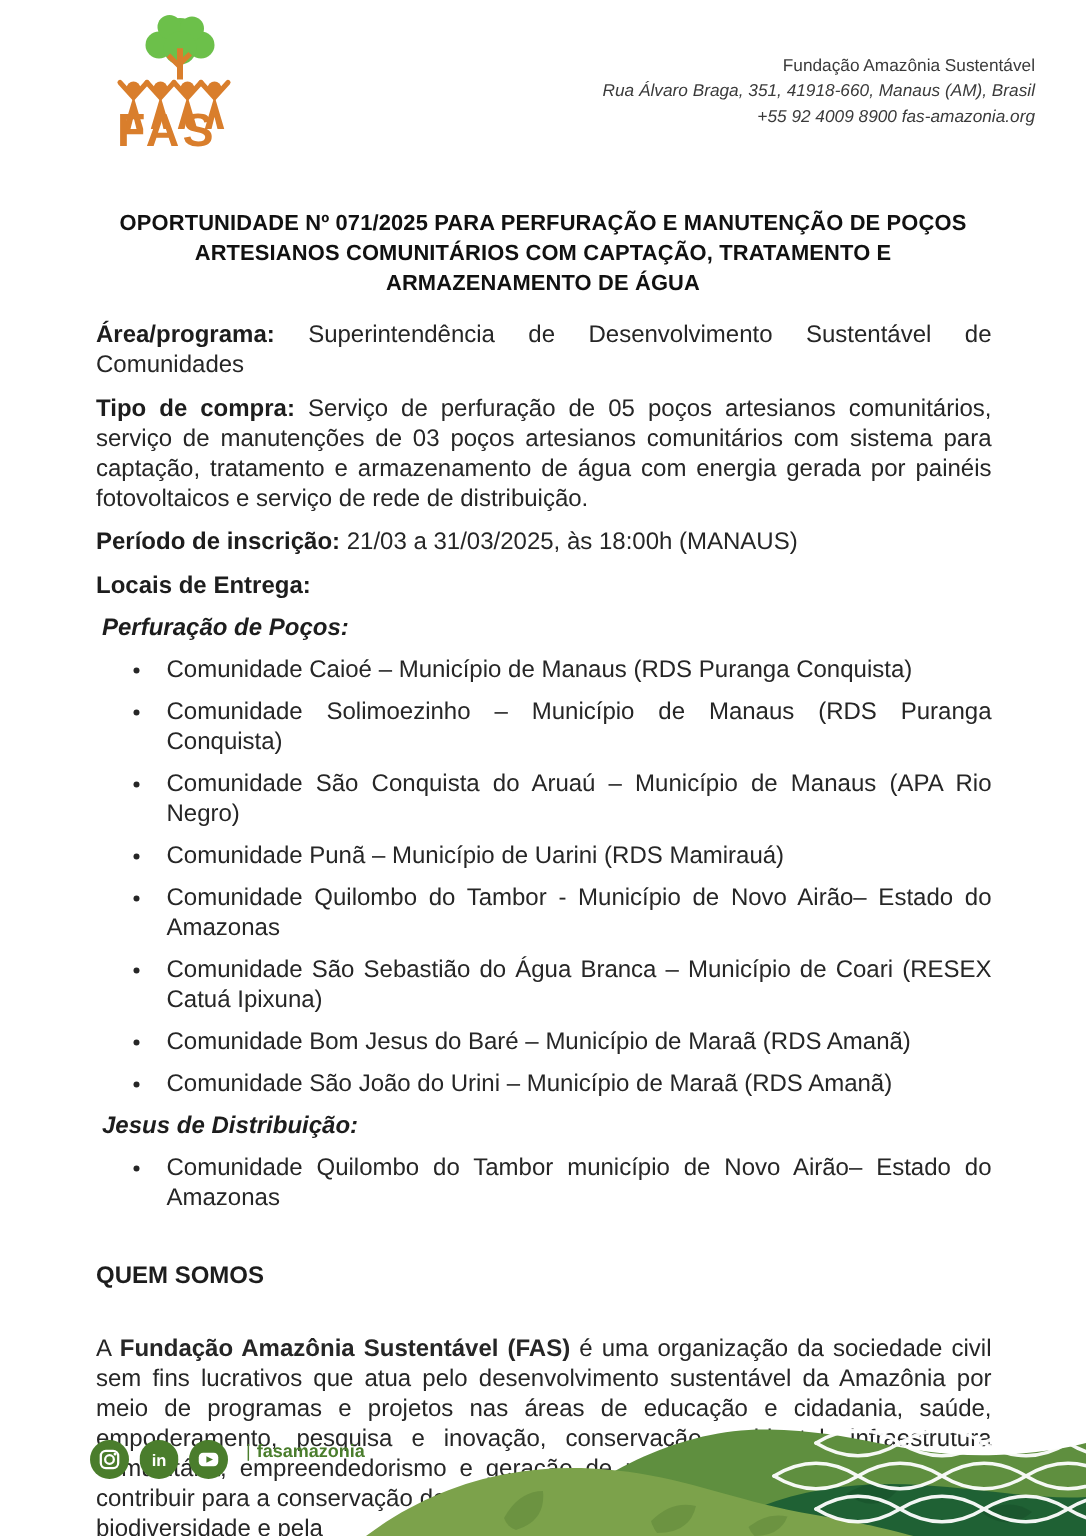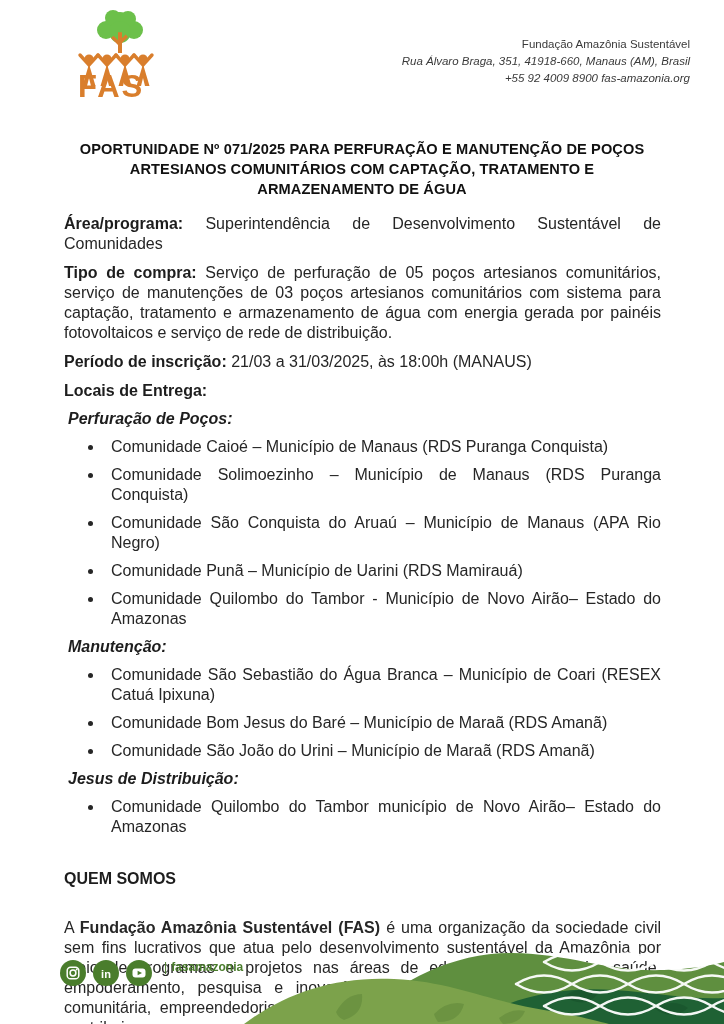--- a/index.html
+++ b/index.html
@@ -102,21 +102,20 @@
 
     <div class="list-head">Perfuração de Poços:</div>
     <ul class="locs">
       <li>Comunidade Caioé – Município de Manaus (RDS Puranga Conquista)</li>
       <li>Comunidade Solimoezinho – Município de Manaus (RDS Puranga Conquista)</li>
       <li>Comunidade São Conquista do Aruaú – Município de Manaus (APA Rio Negro)</li>
       <li>Comunidade Punã – Município de Uarini (RDS Mamirauá)</li>
       <li>Comunidade Quilombo do Tambor - Município de Novo Airão– Estado do Amazonas</li>
     </ul>
 
-    <div class="list-head">Manutenção:</div>
     <ul class="locs">
       <li>Comunidade São Sebastião do Água Branca – Município de Coari (RESEX Catuá Ipixuna)</li>
       <li>Comunidade Bom Jesus do Baré – Município de Maraã (RDS Amanã)</li>
       <li>Comunidade São João do Urini – Município de Maraã (RDS Amanã)</li>
     </ul>
 
     <div class="list-head">Jesus de Distribuição:</div>
     <ul class="locs">
       <li>Comunidade Quilombo do Tambor município de Novo Airão– Estado do Amazonas</li>
     </ul>

